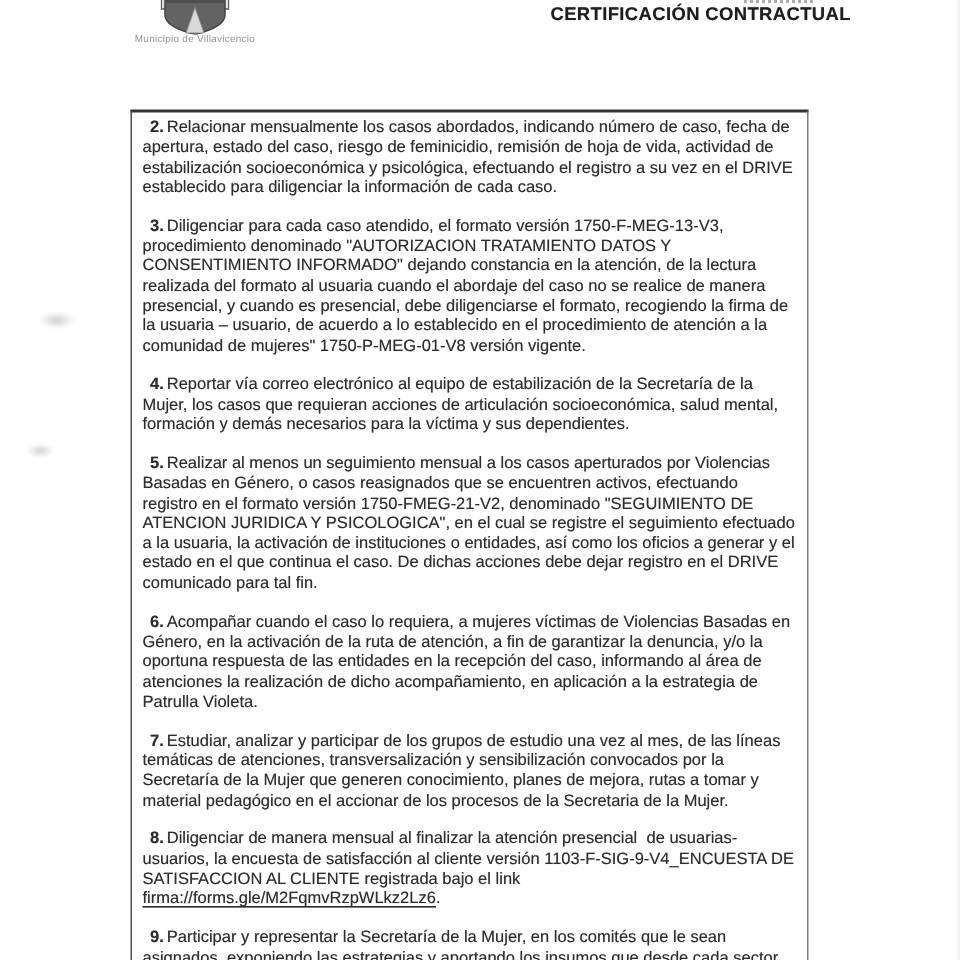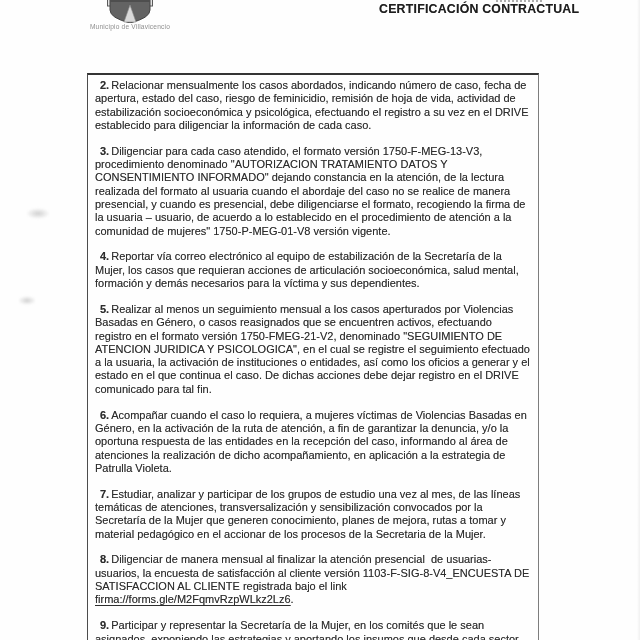--- a/index.html
+++ b/index.html
@@ -26,21 +26,20 @@
     position: absolute; left: 84px; top: 23px; width: 92px;
     font-size: 6.6px; line-height: 8px; text-align: center;
     color: #8f8f8f; letter-spacing: 0.2px;
     filter: blur(0.2px);
   }
   .doc-title {
     position: absolute; left: 367px; top: 2px;
     font-size: 12.3px; font-weight: 700; color: #1e1e1e;
     letter-spacing: 0.25px; white-space: nowrap;
     text-shadow: 0 0 0.5px rgba(30,30,30,0.55);
-    margin-left: 12px;
   }
   .dots-artifact {
     position: absolute; left: 496px; top: 0; width: 46px; height: 0;
     border-top: 2px dotted #9a9a9a; opacity: 0.8;
   }
 
   
   .content-box {
     position: absolute; left: 87px; top: 73px;
     width: 452px; height: 583px;
@@ -109,21 +108,21 @@
     <p class="para"><span class="pnum">3.</span><span class="ptext">Diligenciar para cada caso atendido, el formato versión 1750-F-MEG-13-V3, procedimiento denominado "AUTORIZACION TRATAMIENTO DATOS Y CONSENTIMIENTO INFORMADO" dejando constancia en la atención, de la lectura realizada del formato al usuaria cuando el abordaje del caso no se realice de manera presencial, y cuando es presencial, debe diligenciarse el formato, recogiendo la firma de la usuaria – usuario, de acuerdo a lo establecido en el procedimiento de atención a la comunidad de mujeres" 1750-P-MEG-01-V8 versión vigente.</span></p>
 
     <p class="para"><span class="pnum">4.</span><span class="ptext">Reportar vía correo electrónico al equipo de estabilización de la Secretaría de la Mujer, los casos que requieran acciones de articulación socioeconómica, salud mental, formación y demás necesarios para la víctima y sus dependientes.</span></p>
 
     <p class="para"><span class="pnum">5.</span><span class="ptext">Realizar al menos un seguimiento mensual a los casos aperturados por Violencias Basadas en Género, o casos reasignados que se encuentren activos, efectuando registro en el formato versión 1750-FMEG-21-V2, denominado "SEGUIMIENTO DE ATENCION JURIDICA Y PSICOLOGICA", en el cual se registre el seguimiento efectuado a la usuaria, la activación de instituciones o entidades, así como los oficios a generar y el estado en el que continua el caso. De dichas acciones debe dejar registro en el DRIVE comunicado para tal fin.</span></p>
 
     <p class="para"><span class="pnum">6.</span><span class="ptext">Acompañar cuando el caso lo requiera, a mujeres víctimas de Violencias Basadas en Género, en la activación de la ruta de atención, a fin de garantizar la denuncia, y/o la oportuna respuesta de las entidades en la recepción del caso, informando al área de atenciones la realización de dicho acompañamiento, en aplicación a la estrategia de Patrulla Violeta.</span></p>
 
     <p class="para"><span class="pnum">7.</span><span class="ptext">Estudiar, analizar y participar de los grupos de estudio una vez al mes, de las líneas temáticas de atenciones, transversalización y sensibilización convocados por la Secretaría de la Mujer que generen conocimiento, planes de mejora, rutas a tomar y material pedagógico en el accionar de los procesos de la Secretaria de la Mujer.</span></p>
 
-    <p class="para"><span class="pnum">8.</span><span class="ptext">Diligenciar de manera mensual al finalizar la atención presencial  de usuarias-usuarios, la encuesta de satisfacción al cliente versión 1103-F-SIG-8-V4_ENCUESTA DE SATISFACCION AL CLIENTE registrada bajo el link </span><span class="doc-link">firma://forms.gle/M2FqmvRzpWLkz2Lz6</span><span class="ptext">.</span></p>
+    <p class="para"><span class="pnum">8.</span><span class="ptext">Diligenciar de manera mensual al finalizar la atención presencial  de usuarias-usuarios, la encuesta de satisfacción al cliente versión 1103-F-SIG-9-V4_ENCUESTA DE SATISFACCION AL CLIENTE registrada bajo el link </span><span class="doc-link">firma://forms.gle/M2FqmvRzpWLkz2Lz6</span><span class="ptext">.</span></p>
 
     <p class="para"><span class="pnum">9.</span><span class="ptext">Participar y representar la Secretaría de la Mujer, en los comités que le sean asignados, exponiendo las estrategias y aportando los insumos que desde cada sector requieran, diligenciando el plan de acción anual, informando a la Secretaría el Página 2 de 7        1010-F-GCT-124-V1 Registrado SIG: 30-08-2017   Proceso de gestión de la contratación  MINUTA CONTRATO DE PRESTACION DE SERVICIOS PROFESIONALES Y DE APOYO A LA</span></p>
 
   </div>
 
   <div class="smudge smudge-1"></div>
   <div class="smudge smudge-2"></div>
   <div class="edge-shade"></div>
 
 </div>

